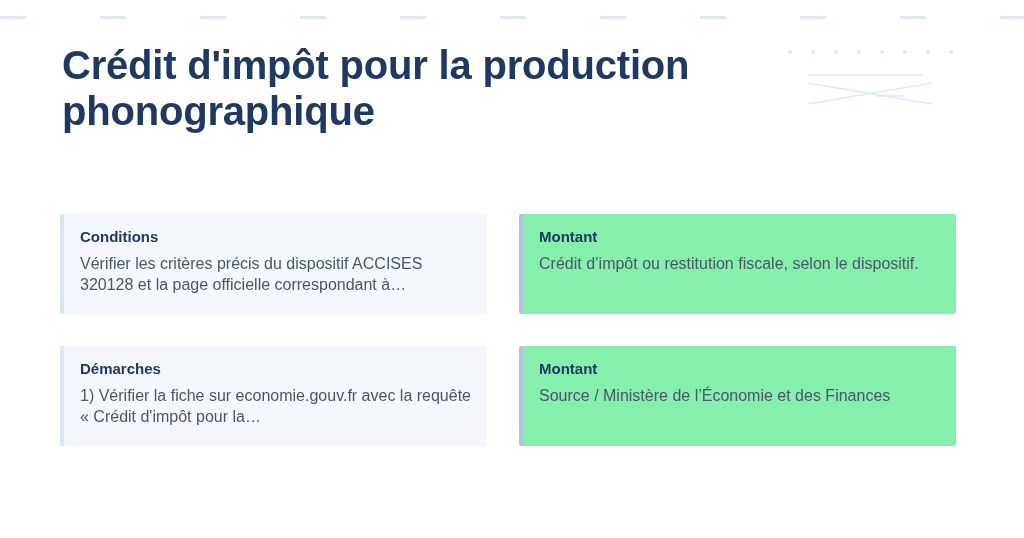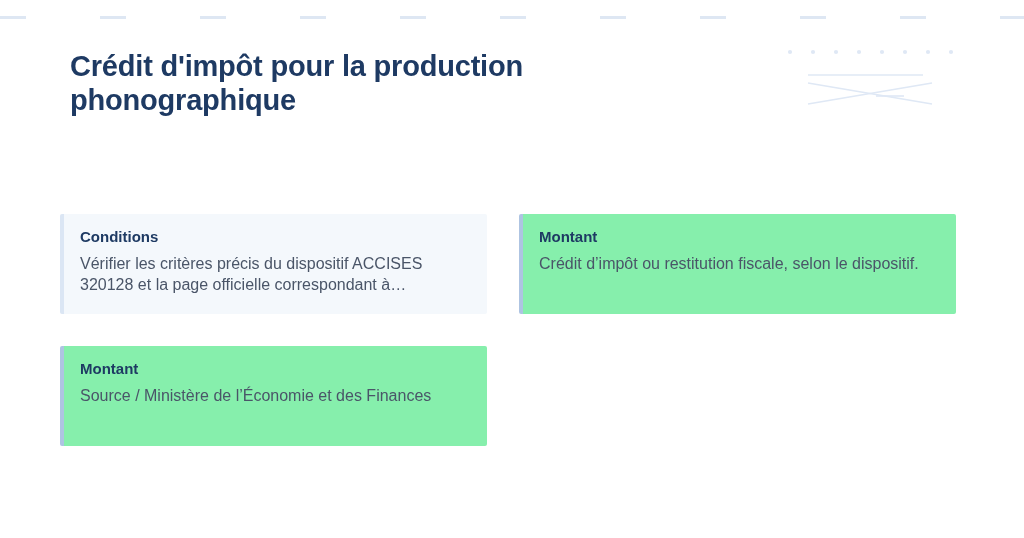--- a/index.html
+++ b/index.html
@@ -37,22 +37,22 @@
   }
 
   
   .header {
     position: absolute;
     top: 38px;
     left: 58px;
     width: 700px;
   }
   .title {
-    margin: 12px;
-    font-size: 29px;
+    margin: 4px;
+    font-size: 40px;
     line-height: 1.16;
     font-weight: bold;
     color: #1e3a63;
     letter-spacing: -0.2px;
     max-width: 640px;
   }
 
   
   .deco {
     position: absolute;
@@ -144,20 +144,24 @@
     <div class="card tone-light">
       <h2 class="card-title">Conditions</h2>
       <p class="card-body">Vérifier les critères précis du dispositif ACCISES 320128 et la page officielle correspondant à…</p>
     </div>
 
     <div class="card tone-deep">
       <h2 class="card-title">Montant</h2>
       <p class="card-body">Crédit d’impôt ou restitution fiscale, selon le dispositif.</p>
     </div>
 
+    <div class="card tone-light">
+      <h2 class="card-title">Démarches</h2>
+      <p class="card-body">1) Vérifier la fiche sur economie.gouv.fr avec la requête « Crédit d'impôt pour la…</p>
+    </div>
 
     <div class="card tone-deep">
       <h2 class="card-title">Montant</h2>
       <p class="card-body">Source / Ministère de l’Économie et des Finances</p>
     </div>
 
   </div>
 </div>
 
 </body></html>

